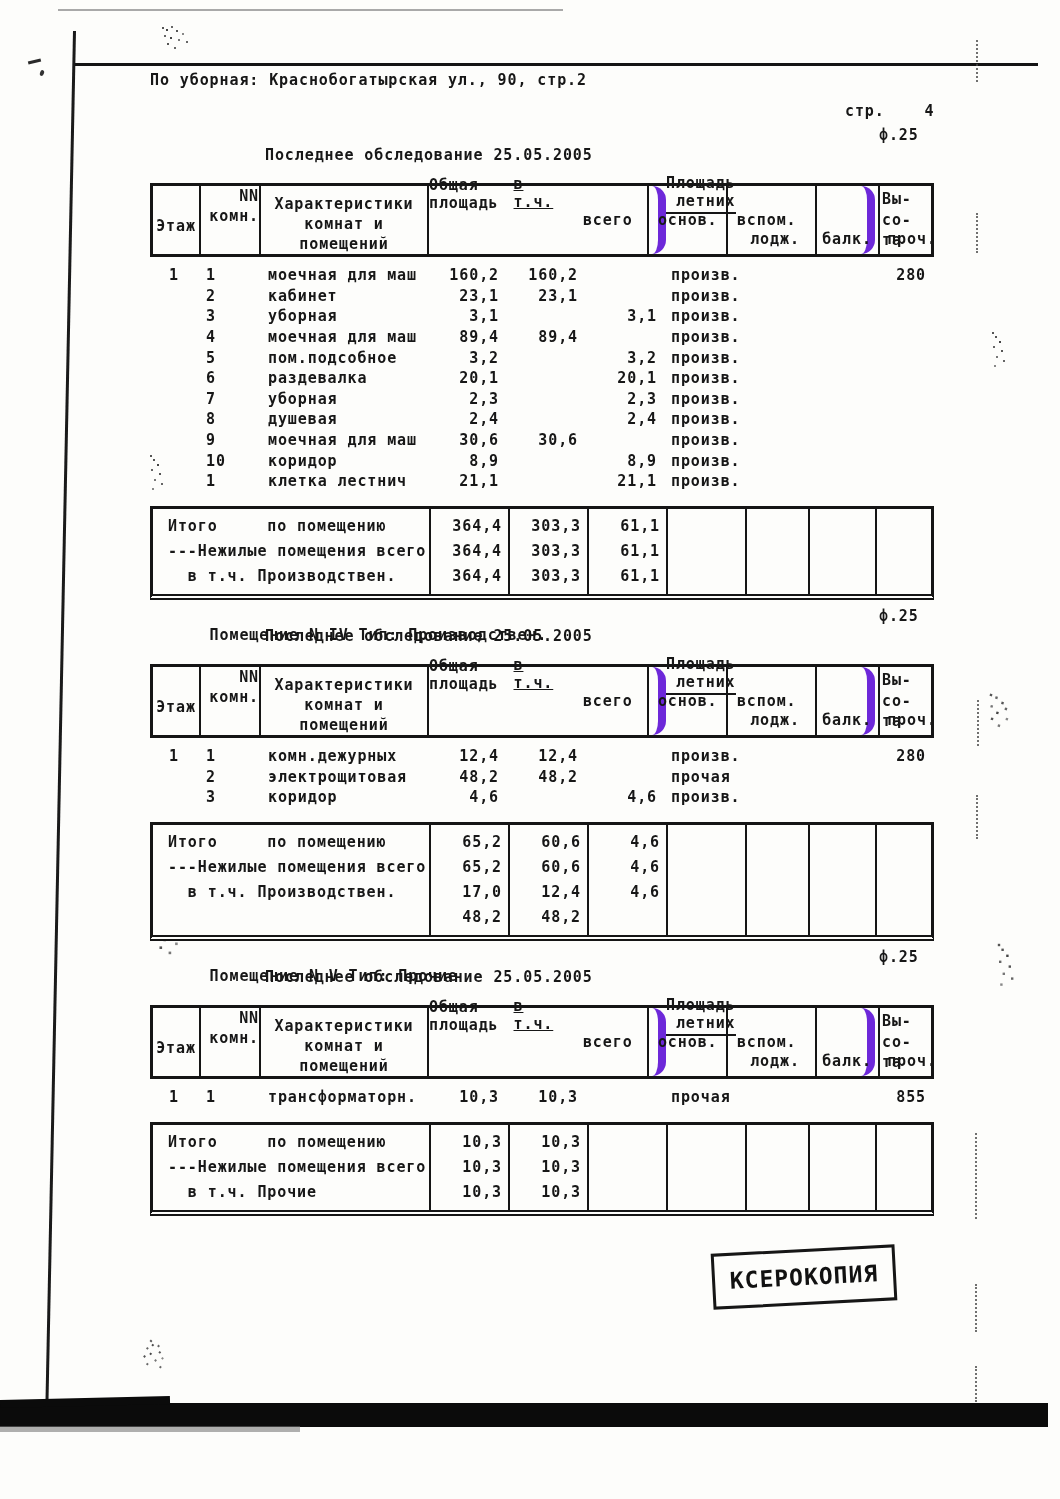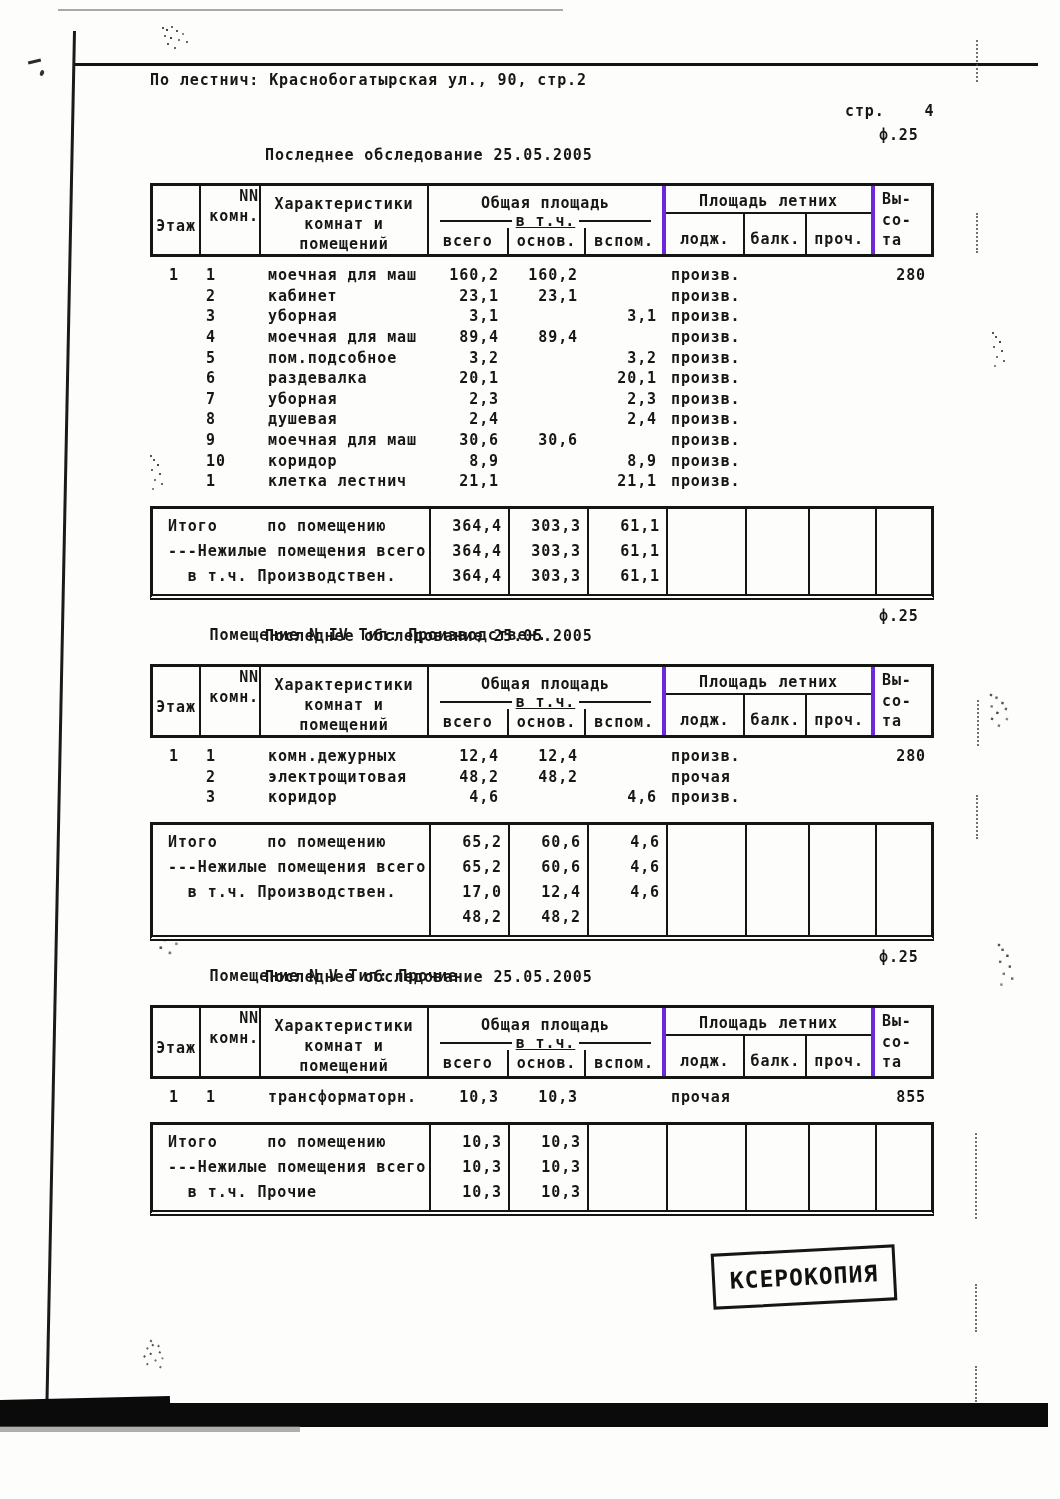--- a/index.html
+++ b/index.html
@@ -31,21 +31,21 @@
   .sec{position:absolute;left:150px;width:780px;}
   .sec1{top:126px;} .sec2{top:607px;} .sec3{top:948px;}
   .sec-head{position:relative;height:19px;line-height:19px;white-space:pre;}
   .sec-form{position:absolute;left:729px;top:0;}
   .sec-sub{margin:1px 0 0 115px;height:19px;line-height:19px;white-space:pre;}
   
   .hbox{margin-top:18px;width:778px;box-sizing:content-box;border:3px solid #151515;display:flex;height:68px;background:#fdfdfb;}
   .hbox *{box-sizing:border-box;}
   .hbox>div{flex:0 0 auto;}
   .hc{border-right:2px solid #151515;}
-  .hgrp{border-right:4px solid #6d28d9;display:flex;flex-direction:column;}
+  .hgrp{border-right:8px solid #6d28d9;display:flex;flex-direction:row;border-radius:14px;}
   .w-floor{width:48px;} .w-nn{width:60px;} .w-chars{width:168px;}
   .w-totalgrp{width:237px;} .w-v{width:79px;}
   .w-sumgrp{width:209px;text-align:right;} .w-lodge{width:79px;} .w-balc{width:63px;} .w-other{width:67px;}
   .w-height{width:56px;border-right:none !important;}
   .hc-floor{display:flex;align-items:center;justify-content:center;padding-top:12px;}
   .hc-nn{display:flex;flex-direction:column;align-items:flex-end;line-height:20px;}
   .hc-chars{display:flex;flex-direction:column;align-items:center;padding-top:8px;line-height:20px;}
   .hc-height{padding:3px 0 0 7px;line-height:20.5px;display:flex;flex-direction:column;}
   .glabel{height:28px;display:flex;align-items:flex-end;justify-content:center;padding-bottom:2px;}
   .glabel-b{border-bottom:2px solid #151515;}
@@ -101,21 +101,21 @@
   <div class="sp spC" style="left:990px;top:694px;transform:scale(1.2) rotate(15deg);"></div>
   <div class="sp spB" style="left:998px;top:944px;transform:scale(1.2);"></div>
   <div class="dotv" style="left:976px;top:40px;height:42px;"></div>
   <div class="dotv" style="left:976px;top:213px;height:40px;"></div>
   <div class="dotv" style="left:977px;top:700px;height:46px;"></div>
   <div class="dotv" style="left:976px;top:795px;height:44px;"></div>
   <div class="dotv" style="left:975px;top:1133px;height:86px;"></div>
   <div class="dotv" style="left:975px;top:1284px;height:48px;"></div>
   <div class="dotv" style="left:975px;top:1366px;height:36px;"></div>
 
-  <div class="address">По лестнич: Краснобогатырская ул., 90, стр.2</div>
+  <div class="address">По уборная: Краснобогатырская ул., 90, стр.2</div>
   <div class="pageno">стр.    4</div>
 
   <section class="sec sec1">
     <div class="sec-head">
       <span class="sec-form">ф.25</span>
     </div>
     <div class="sec-sub">Последнее обследование 25.05.2005</div>
 
     <div class="hbox">
       <div class="hc w-floor hc-floor">

